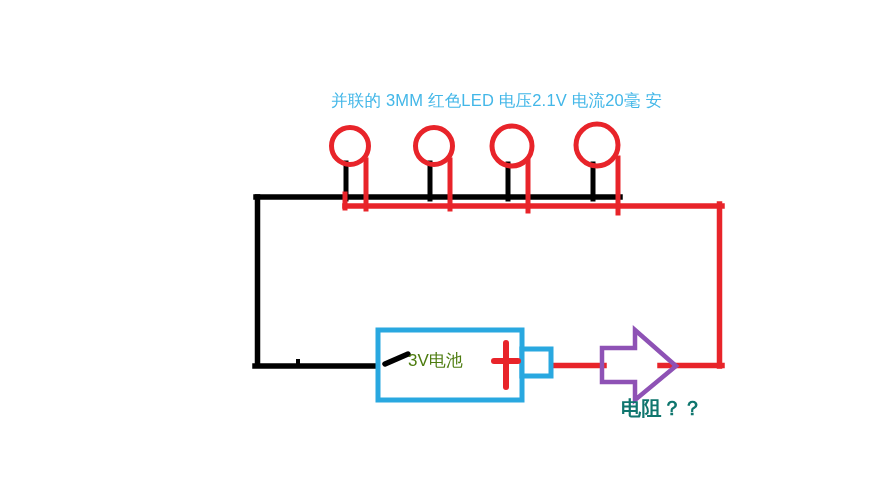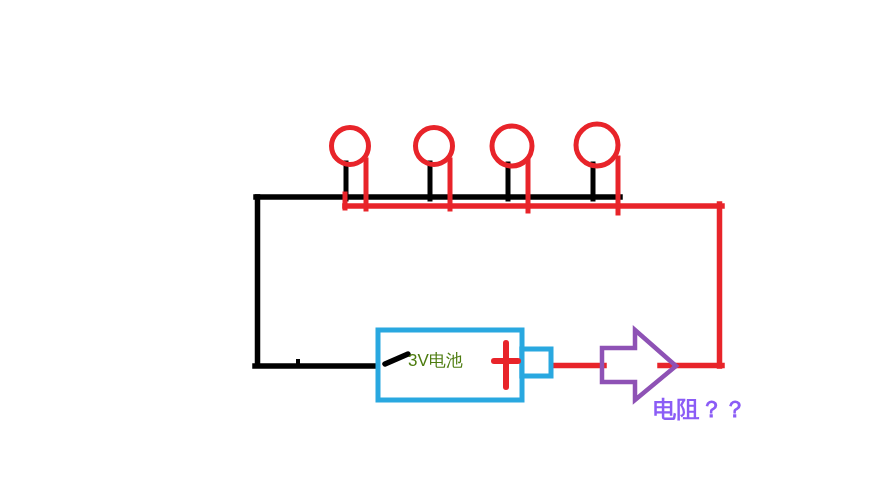--- a/index.html
+++ b/index.html
@@ -36,25 +36,25 @@
     color: #43b7e8;
     letter-spacing: 0.2px;
   }
   #battery-label {
     left: 408px;
     top: 352px;
     font-size: 17px;
     color: #4d7c0f;
   }
   #resistor-label {
-    left: 653px;
+    left: 621px;
     top: 398px;
-    font-size: 23px;
+    font-size: 20px;
     font-weight: bold;
-    color: #8b5cf6;
+    color: #0f766e;
     letter-spacing: 0.5px;
   }
 </style>
 </head>
 <body>
 
 <div id="canvas">
 
   <svg id="diagram-svg" viewBox="0 0 893 499">
 
@@ -107,18 +107,19 @@
       <line x1="385" y1="364" x2="408" y2="354" stroke="#000000" stroke-width="5.5" stroke-linecap="round"></line>
 
       <line x1="506" y1="343" x2="506" y2="387" stroke="#e8242a" stroke-width="6" stroke-linecap="round"></line>
       <line x1="494" y1="361" x2="518" y2="361" stroke="#e8242a" stroke-width="6" stroke-linecap="round"></line>
     </g>
 
     <polygon points="602,348 635,348 635,330 676,366 635,400 635,382 602,382" fill="none" stroke="#8e52b5" stroke-width="4.5" stroke-linejoin="miter"></polygon>
 
   </svg>
 
+  <div class="txt" id="led-label">并联的 3MM 红色LED 电压2.1V 电流20毫 安</div>
 
   <div class="txt" id="battery-label">3V电池</div>
 
   <div class="txt" id="resistor-label">电阻？？</div>
 
 </div>
 
 </body></html>

